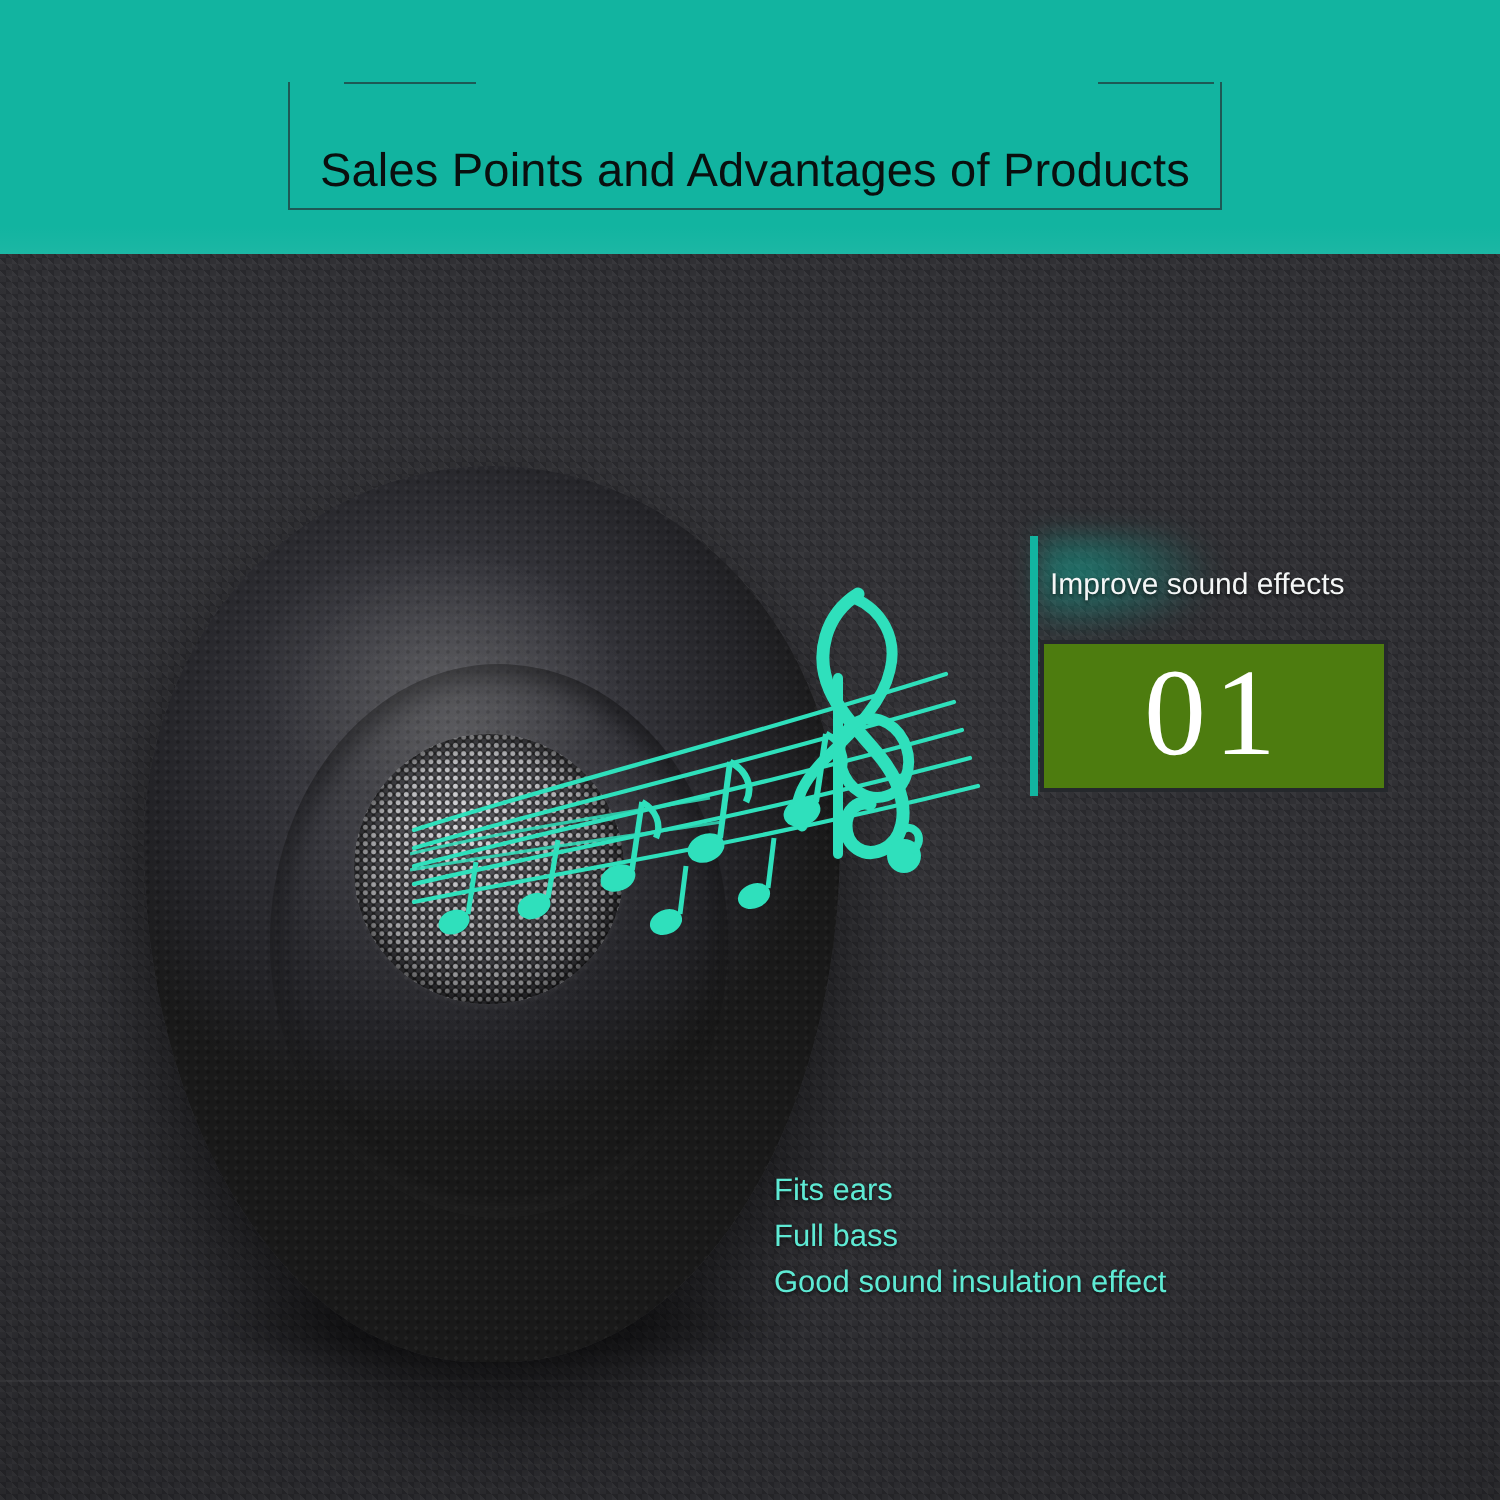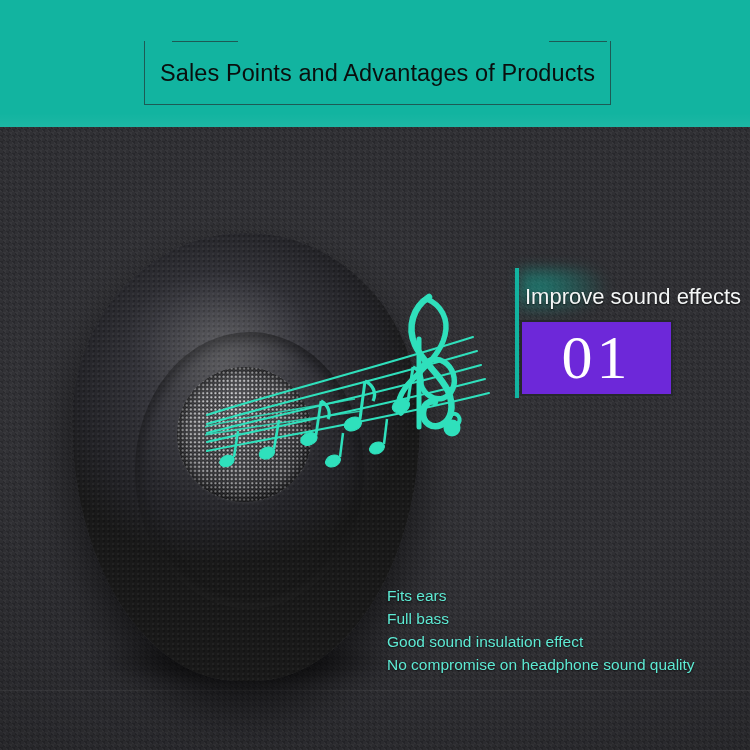--- a/index.html
+++ b/index.html
@@ -47,21 +47,21 @@
   .title-frame{
     position:absolute;left:144px;top:41px;width:467px;height:64px;
     box-sizing:border-box;
   }
   .tf-l{position:absolute;left:0;top:0;width:1px;height:100%;background:#1d5a55;}
   .tf-r{position:absolute;right:0;top:0;width:1px;height:100%;background:#1d5a55;}
   .tf-b{position:absolute;left:0;bottom:0;width:100%;height:1px;background:#1d5a55;}
   .tf-t1{position:absolute;left:28px;top:0;width:66px;height:1px;background:#1d5a55;}
   .tf-t2{position:absolute;right:4px;top:0;width:58px;height:1px;background:#1d5a55;}
   .title-text{
-    position:absolute;left:0;top:0;width:100%;height:100%;
+    position:absolute;left:0;top:12px;width:100%;height:100%;
     display:flex;align-items:center;justify-content:center;
     font-size:23.5px;color:#0a0f0e;letter-spacing:.1px;
     white-space:nowrap;
   }
 
   
   .earpad{
     position:absolute;left:72px;top:233px;width:348px;height:448px;
     border-radius:50% 50% 48% 48% / 42% 42% 58% 58%;
     background:
@@ -126,27 +126,27 @@
     position:absolute;left:0;top:2px;width:4px;height:130px;
     background:#12b4a0;
   }
   .badge-glow{
     position:absolute;left:4px;top:0px;width:92px;height:52px;
     background:radial-gradient(ellipse at 22% 40%,rgba(18,180,160,.55),rgba(18,180,160,0) 70%);
     filter:blur(6px);
   }
   .badge-label{
     position:absolute;left:10px;top:18px;
-    font-size:22px;color:#f4f6f6;white-space:nowrap;
+    font-size:15px;color:#f4f6f6;white-space:nowrap;
     text-shadow:0 1px 2px rgba(0,0,0,.75);
     text-align:right;
   }
   .badge-box{
-    position:absolute;left:7px;top:56px;width:149px;height:72px;
-    background:#6d28d9;
+    position:absolute;left:7px;top:56px;width:170px;height:72px;
+    background:#4d7c0f;
     box-shadow:0 0 0 2px #25282c;
   }
   .badge-num{
     position:absolute;left:0;top:0;width:100%;height:100%;
     display:flex;align-items:center;justify-content:center;
     font-family:"Liberation Serif",serif;
     font-size:62px;color:#ffffff;letter-spacing:4px;line-height:1;
     padding-bottom:3px;box-sizing:border-box;
   }
 
@@ -255,16 +255,15 @@
     <div class="badge-label">Improve sound effects</div>
     <div class="badge-box">
       <div class="badge-num">01</div>
     </div>
   </div>
 
   <div class="bullets">
     <div class="bullet">Fits ears</div>
     <div class="bullet">Full bass</div>
     <div class="bullet">Good sound insulation effect</div>
-    <div class="bullet">No compromise on headphone sound quality</div>
   </div>
 
 </div>
 
 </body></html>

